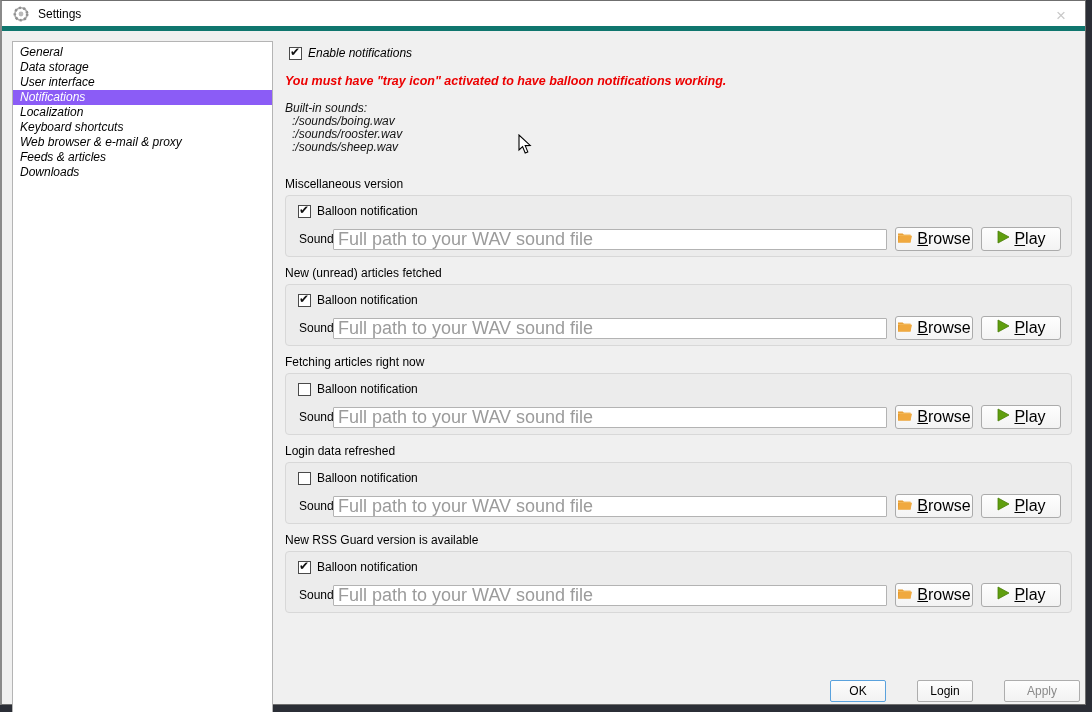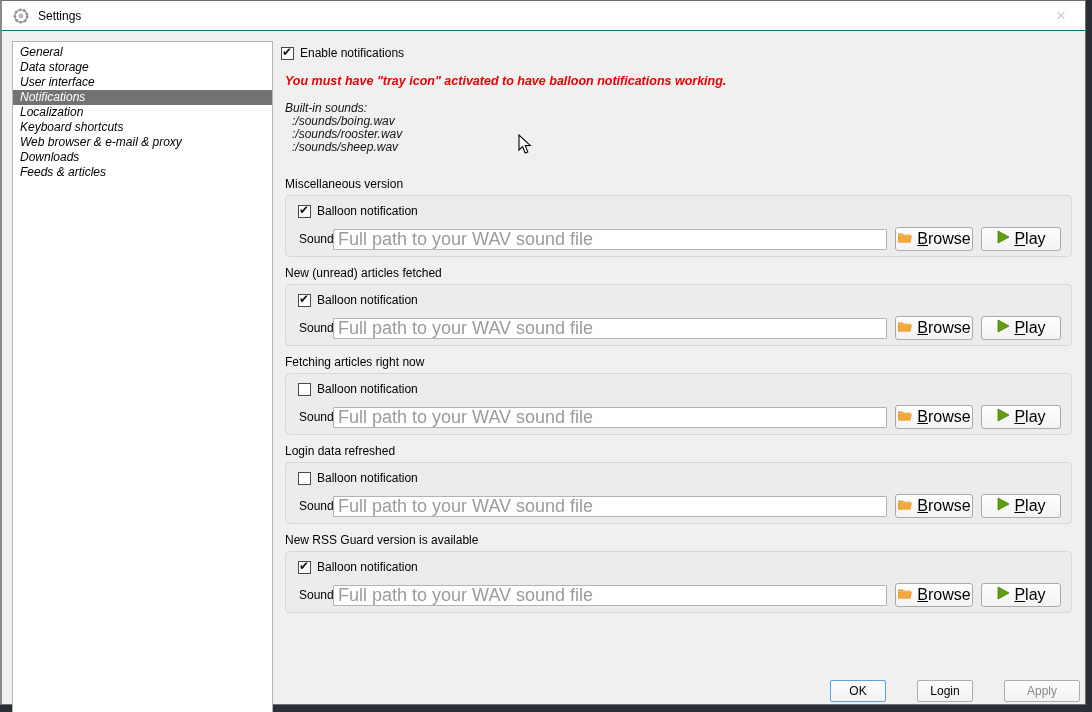--- a/index.html
+++ b/index.html
@@ -12,52 +12,52 @@
   }
   
   .window {
     position:absolute; left:0; top:0; width:1086px; height:705px;
     background:#f0f0f0;
     border:1px solid #6f6f6f;
     border-left:2px solid #8a8a8a;
   }
   .titlebar {
     position:absolute; left:0; top:0; right:0; height:30px;
-    background:#ffffff; border-bottom:1px solid #0f766e;
+    background:#ffffff; border-bottom:5px solid #0f766e;
     display:flex; align-items:center;
   }
   .titlebar .app-icon { margin-left:11px; width:16px; height:16px; display:inline-block; }
   .titlebar .title { margin-left:9px; font-size:12px; color:#000; }
   .close-btn {
     position:absolute; right:13px; top:4px; width:22px; height:22px;
     color:#c9c9c9; font-size:17px; line-height:22px; text-align:center;
     cursor:default; user-select:none;
   }
   
   .sidebar {
     position:absolute; left:10px; top:40px; width:261px; height:680px;
     background:#ffffff; border:1px solid #b4b4b4;
     padding-top:3px;
     font-style:italic;
   }
   .sidebar-item { height:15px; line-height:15px; padding-left:7px; white-space:nowrap; }
-  .sidebar-item.selected { background:#737373; color:#fff; }
+  .sidebar-item.selected { background:#8b5cf6; color:#fff; }
   
   .content { position:absolute; left:277px; top:31px; right:6px; bottom:0; }
   .check-row { display:flex; align-items:center; }
   .checkbox {
     width:13px; height:13px; background:#fff; border:1px solid #4a4a4a;
     display:inline-block; position:relative; flex:none;
   }
   .checkbox.checked::after {
     content:"\2714";
     position:absolute; left:0px; top:-3px; font-size:12px; color:#111;
   }
   .check-label { margin-left:6px; }
-  .enable-row { position:absolute; left:2px; top:14px; }
+  .enable-row { position:absolute; left:10px; top:14px;font-style:italic; }
   .warning {
     position:absolute; left:6px; top:42px;
     color:#ec0000; font-weight:bold; font-style:italic; font-size:12.5px;
     white-space:nowrap;
   }
   .builtin { position:absolute; left:6px; top:70px; font-style:italic; color:#141414; }
   .builtin .line { line-height:13px; }
   .builtin .file { padding-left:7px; }
   
   .sections { position:absolute; left:0; top:0; right:0; bottom:0; }
@@ -134,24 +134,24 @@
       <div class="sidebar-item">
     <span>Localization</span>
   </div>
       <div class="sidebar-item">
     <span>Keyboard shortcuts</span>
   </div>
       <div class="sidebar-item">
     <span>Web browser &amp; e-mail &amp; proxy</span>
   </div>
       <div class="sidebar-item">
+    <span>Feeds &amp; articles</span>
+  </div>
+      <div class="sidebar-item">
     <span>Downloads</span>
-  </div>
-      <div class="sidebar-item">
-    <span>Feeds &amp; articles</span>
   </div>
     </div>
 
   <div class="content">
 
     <div class="check-row enable-row">
       <span class="checkbox checked"></span>
       <span class="check-label">Enable notifications</span>
     </div>
 

